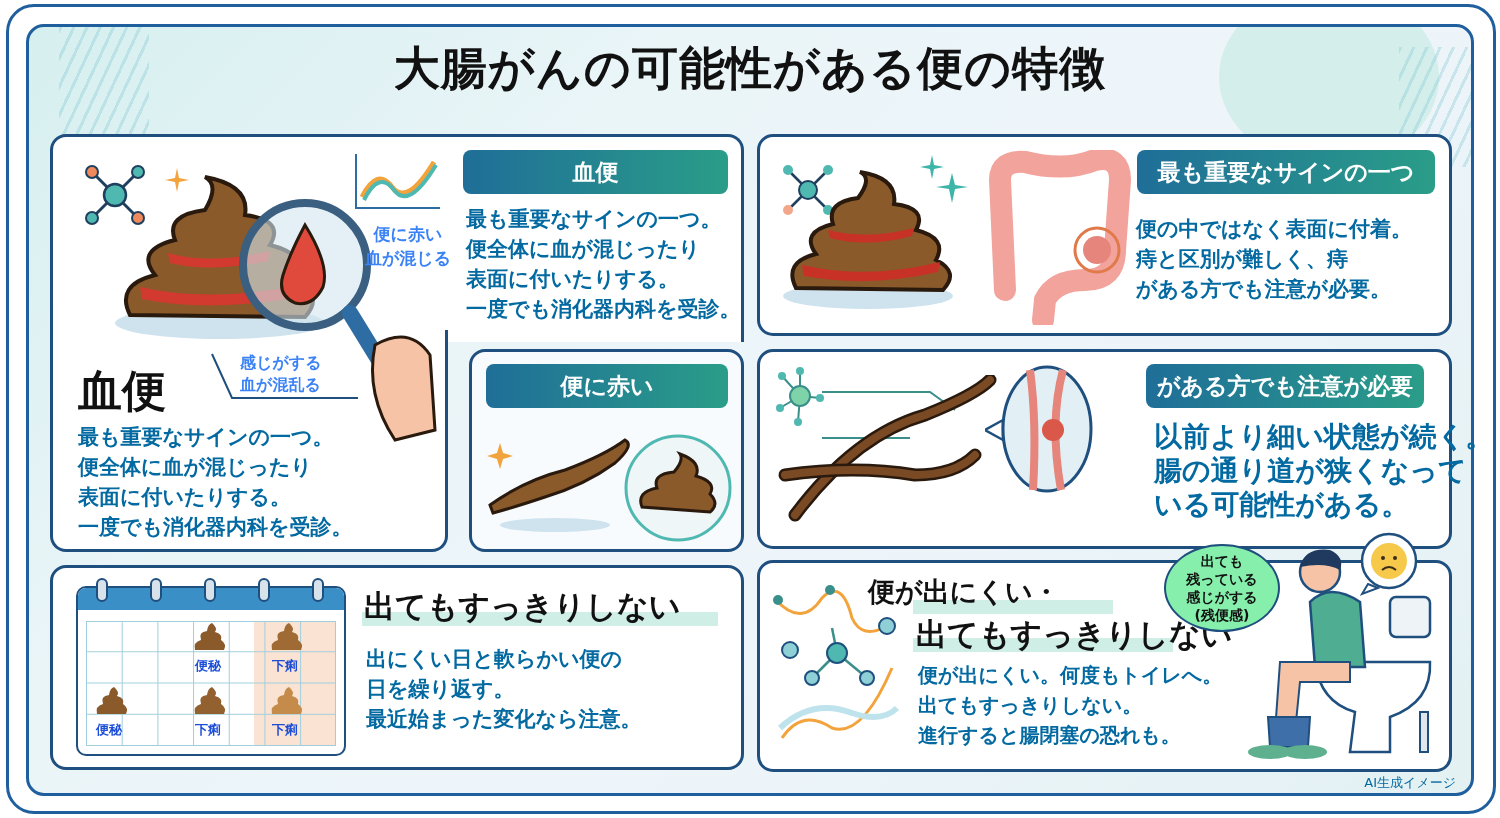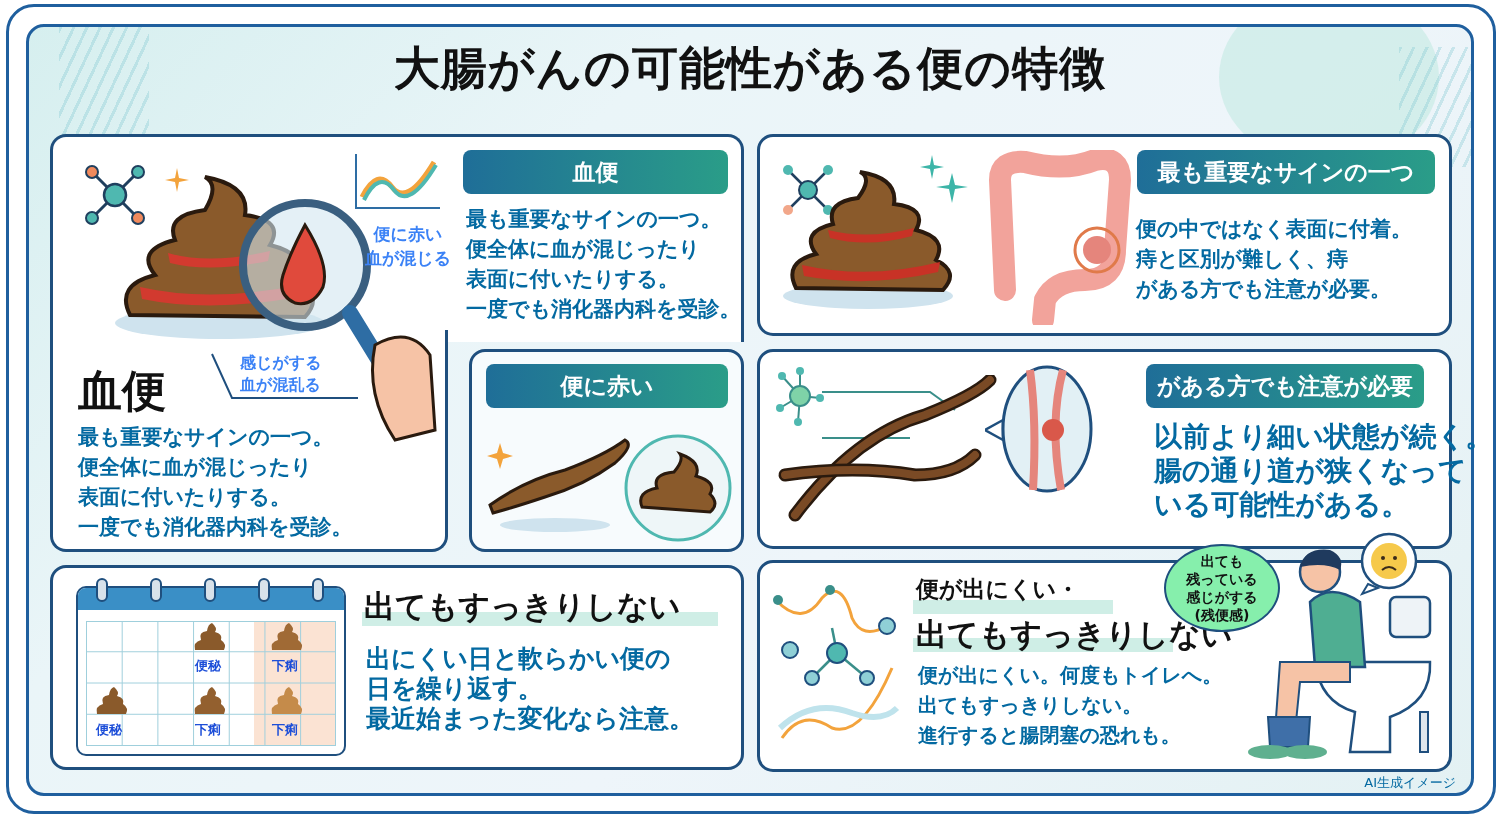--- a/index.html
+++ b/index.html
@@ -211,21 +211,21 @@
 <svg style="position:absolute;left:270px;top:686px" width="34" height="30" viewBox="0 0 34 30">
     <path d="M2 28 Q0 20 8 18 Q5 10 14 9 Q15 2 19 1 Q25 6 22 10 Q30 12 28 18 Q34 22 31 28Z" fill="#c58b4a"></path>
   </svg>
 <div class="cal-cell" style="left:195px;top:657px">便秘</div>
 <div class="cal-cell" style="left:272px;top:657px">下痢</div>
 <div class="cal-cell" style="left:96px;top:721px">便秘</div>
 <div class="cal-cell" style="left:195px;top:721px">下痢</div>
 <div class="cal-cell" style="left:272px;top:721px">下痢</div>
 <div class="hlbar" style="left:362px;top:612px;width:356px"></div>
 <div class="hl" style="left:364px;top:586px;font-size:31px">出てもすっきりしない</div>
-<div class="body" style="left:366px;top:644px;line-height:30px;font-size:25px">出にくい日と軟らかい便の
+<div class="body" style="left:366px;top:644px;line-height:30px;font-size:21px">出にくい日と軟らかい便の
 日を繰り返す。
 最近始まった変化なら注意。</div>
 
 <div class="card" style="left:757px;top:560px;width:695px;height:212px"></div>
 <svg style="position:absolute;left:772px;top:578px" width="130" height="175" viewBox="0 0 130 175">
   <path d="M4 22 Q30 50 50 20 Q70 0 80 40 Q90 62 115 48" fill="none" stroke="#f3a33c" stroke-width="3"></path>
   <path d="M10 160 Q30 130 60 150 Q90 160 120 90" fill="none" stroke="#f3a33c" stroke-width="3"></path>
   <path d="M8 150 Q40 120 80 135 Q110 145 125 130" fill="none" stroke="#bfe3ec" stroke-width="6"></path>
   <g stroke="#3a8f8a" stroke-width="2.5">
       <line x1="65" y1="75" x2="40" y2="100"></line>
@@ -234,21 +234,21 @@
     </g>
   <circle cx="65" cy="75" r="10" fill="#4fb8b0" stroke="#1f4f7e" stroke-width="2"></circle>
   <circle cx="40" cy="100" r="7" fill="#8fd0d6" stroke="#1f4f7e" stroke-width="2"></circle>
   <circle cx="95" cy="100" r="7" fill="#8fd0d6" stroke="#1f4f7e" stroke-width="2"></circle>
   <circle cx="18" cy="72" r="8" fill="#8fd0d6" stroke="#1f4f7e" stroke-width="2"></circle>
   <circle cx="115" cy="48" r="8" fill="#8fd0d6" stroke="#1f4f7e" stroke-width="2"></circle>
   <circle cx="6" cy="22" r="5" fill="#3a8f8a"></circle>
     <circle cx="58" cy="12" r="5" fill="#3a8f8a"></circle>
 </svg>
 <div class="hlbar" style="left:913px;top:600px;width:200px"></div>
-<div class="hl" style="left:916px;top:574px;font-size:23px">便が出にくい・</div>
+<div class="hl" style="left:868px;top:574px;font-size:27px">便が出にくい・</div>
 <div class="hlbar" style="left:913px;top:638px;width:260px"></div>
 <div class="hl" style="left:916px;top:614px;font-size:31px">出てもすっきりしない</div>
 <div class="body" style="left:918px;top:660px;line-height:30px;font-size:20px">便が出にくい。何度もトイレへ。
 出てもすっきりしない。
 進行すると腸閉塞の恐れも。</div>
 <div class="speech" style="left:1164px;top:544px;width:116px;height:88px">出ても
 残っている
 感じがする
 (残便感)</div>
 <svg style="position:absolute;left:1360px;top:532px" width="58" height="64" viewBox="0 0 58 64">

